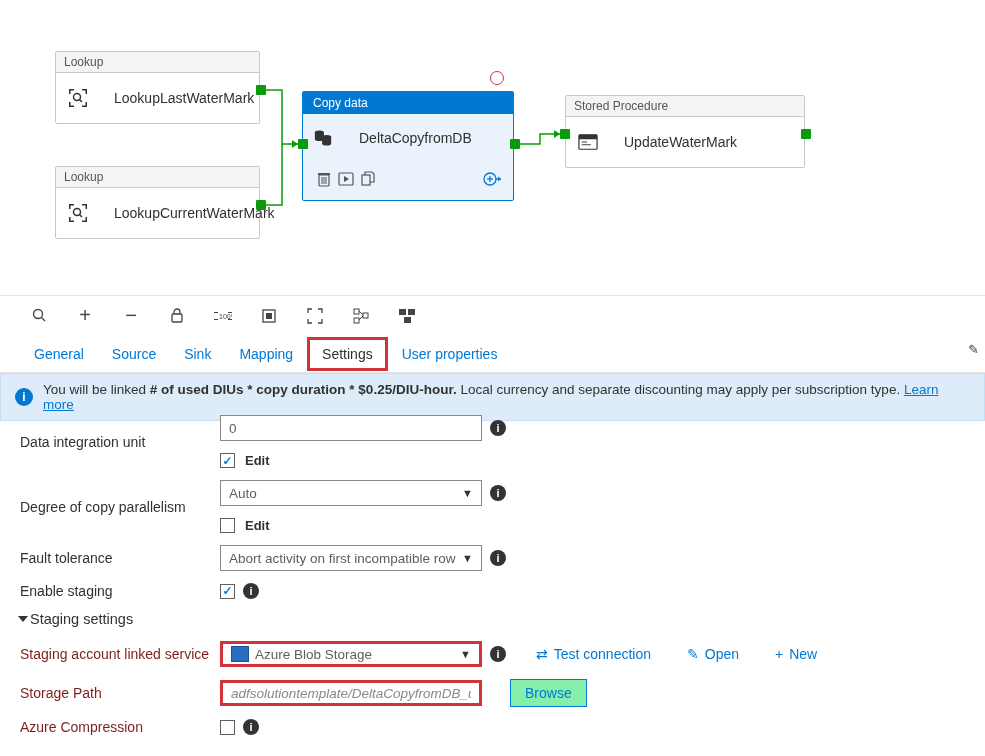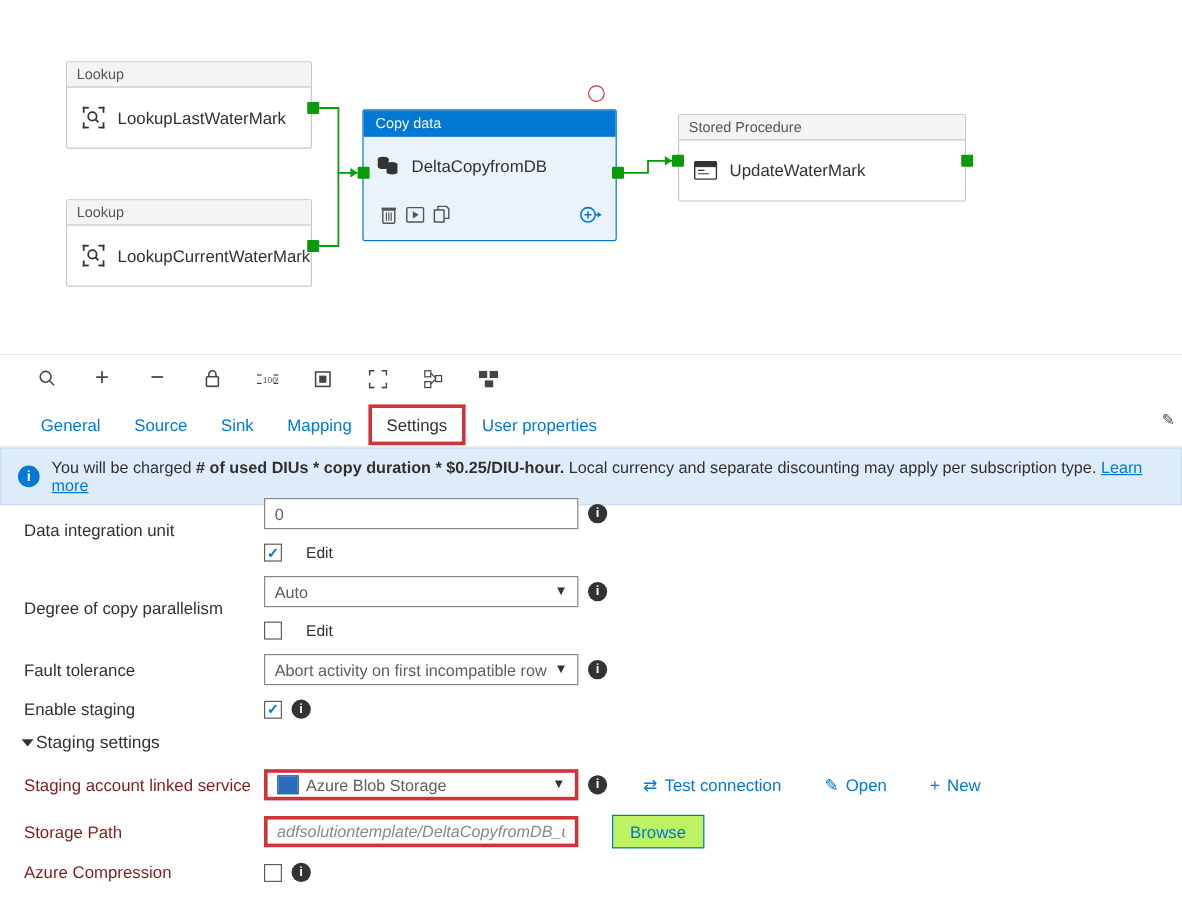--- a/index.html
+++ b/index.html
@@ -5,21 +5,21 @@
 * { box-sizing: border-box; margin: 0; padding: 0; font-family: "Segoe UI", Arial, sans-serif; }
 body { width: 985px; height: 756px; background: #fff; position: relative; overflow: hidden; }
 
 
 .canvas { position: absolute; top: 16px; left: 0; right: 0; height: 290px; background: #fff; }
 
 .node { position: absolute; border: 1px solid #c8c8c8; background: #fff; border-radius: 2px; }
 .node-head { background: #f4f4f4; border-bottom: 1px solid #c8c8c8; font-size: 12px; color: #555; padding: 3px 8px; }
 .node-body { display: flex; align-items: center; padding: 10px 12px; gap: 10px; height: 50px; }
 .node-icon { width: 20px; height: 20px; display: flex; align-items: center; justify-content: center; flex-shrink: 0; }
-.node-label { font-size: 14px; color: #323130; }
+.node-label { font-size: 14px; color: #323130; margin-left: 16px; }
 
 .n1 { left: 55px; top: 35px; width: 205px; }
 .n2 { left: 55px; top: 150px; width: 205px; }
 .np { left: 565px; top: 79px; width: 240px; }
 
 
 .copy-node { position: absolute; left: 302px; top: 75px; width: 212px; border: 1px solid #0078d4; background: #eaf3fb; border-radius: 2px; }
 .copy-head { background: #0078d4; color: #fff; font-size: 12px; padding: 4px 10px; }
 .copy-body { display: flex; align-items: center; padding: 10px; gap: 10px; height: 48px; }
 .copy-actions { display: flex; align-items: center; justify-content: space-between; padding: 6px 10px 10px 10px; }
@@ -56,31 +56,31 @@
 .row { display: flex; align-items: center; margin-bottom: 12px; }
 .lbl { width: 200px; font-size: 14px; color: #323130; flex-shrink: 0; }
 .fld { display: flex; align-items: center; gap: 8px; }
 .input, .select { border: 1px solid #8a8886; height: 26px; font-size: 13.5px; padding: 2px 8px; color: #605e5c; background: #fff; }
 .input { width: 262px; }
 .select { width: 262px; position: relative; display: flex; align-items: center; justify-content: space-between; }
 .caret { font-size: 11px; color: #333; }
 .info-dot { width: 16px; height: 16px; border-radius: 50%; background: #333; color: #fff; display: flex; align-items: center; justify-content: center; font-size: 11px; font-weight: bold; }
 .chk { width: 15px; height: 15px; border: 1px solid #605e5c; display: inline-flex; align-items: center; justify-content: center; }
 .chk.checked::after { content: "✓"; color: #0078d4; font-size: 12px; font-weight: bold; }
-.chk-label { font-size: 13px; color: #323130; margin-left: 20px; }
+.chk-label { font-size: 13px; color: #323130; margin-left: 10px; font-weight: bold; }
 .edit-row { display: flex; align-items: center; padding-left: 0; margin-top: 4px; }
 .section-head { font-size: 14.5px; color: #323130; display: flex; align-items: center; gap: 4px; margin-bottom: 14px; margin-top: 6px; }
 .section-head .tri { width: 0; height: 0; border-left: 6px solid #333; border-top: 5px solid transparent; border-bottom: 5px solid transparent; transform: rotate(90deg); }
 
 .red-box { border: 3px solid #d13438 !important; align-items: center; }
 
 .link-btn { color: #0078d4; font-size: 14px; display: flex; align-items: center; gap: 6px; cursor: pointer; }
 .link-btn .li-icn { color: #0078d4; }
 
-.browse-btn { border: 1px solid #0078d4; color: #0078d4; background: #bef264; font-size: 14px; padding: 4px 14px; height: 28px; }
+.browse-btn { border: 1px solid #0078d4; color: #0078d4; background: #86efac; font-size: 14px; padding: 4px 14px; height: 28px; }
 
 .storage-icn { width: 18px; height: 16px; background: linear-gradient(#2a6cbe, #2a6cbe); border: 1px solid #205090; margin-right: 6px; flex-shrink: 0; }
 
 .sub-lbl-indent { width: 200px; font-size: 14px; color: #7f1d1d; flex-shrink: 0; }
 
 </style>
 </head>
 <body>
 
 <div class="canvas">
@@ -268,21 +268,21 @@
   <div class="tab">Sink</div>
   <div class="tab">Mapping</div>
   <div class="tab active">Settings</div>
   <div class="tab">User properties</div>
 </div>
 <span class="pencil-tab">✎</span>
 
 <div class="banner">
   <span class="info-icn">i</span>
   <span>
-    <span>You will be charged </span><b># of used DIUs * copy duration * $0.25/DIU-hour.</b><span> Local currency and separate discounting may apply per subscription type. </span><a href="#">Learn more</a>
+    <span>You will be linked </span><b># of used DIUs * copy duration * $0.25/DIU-hour.</b><span> Local currency and separate discounting may apply per subscription type. </span><a href="#">Learn more</a>
   </span>
 </div>
 
 <div class="form">
 
   <div class="row">
     <div class="lbl">Data integration unit</div>
     <div class="fld" style="flex-direction:column; align-items:flex-start;">
       <div style="display:flex; align-items:center; gap:8px;">
         <input class="input" value="0" style="">

